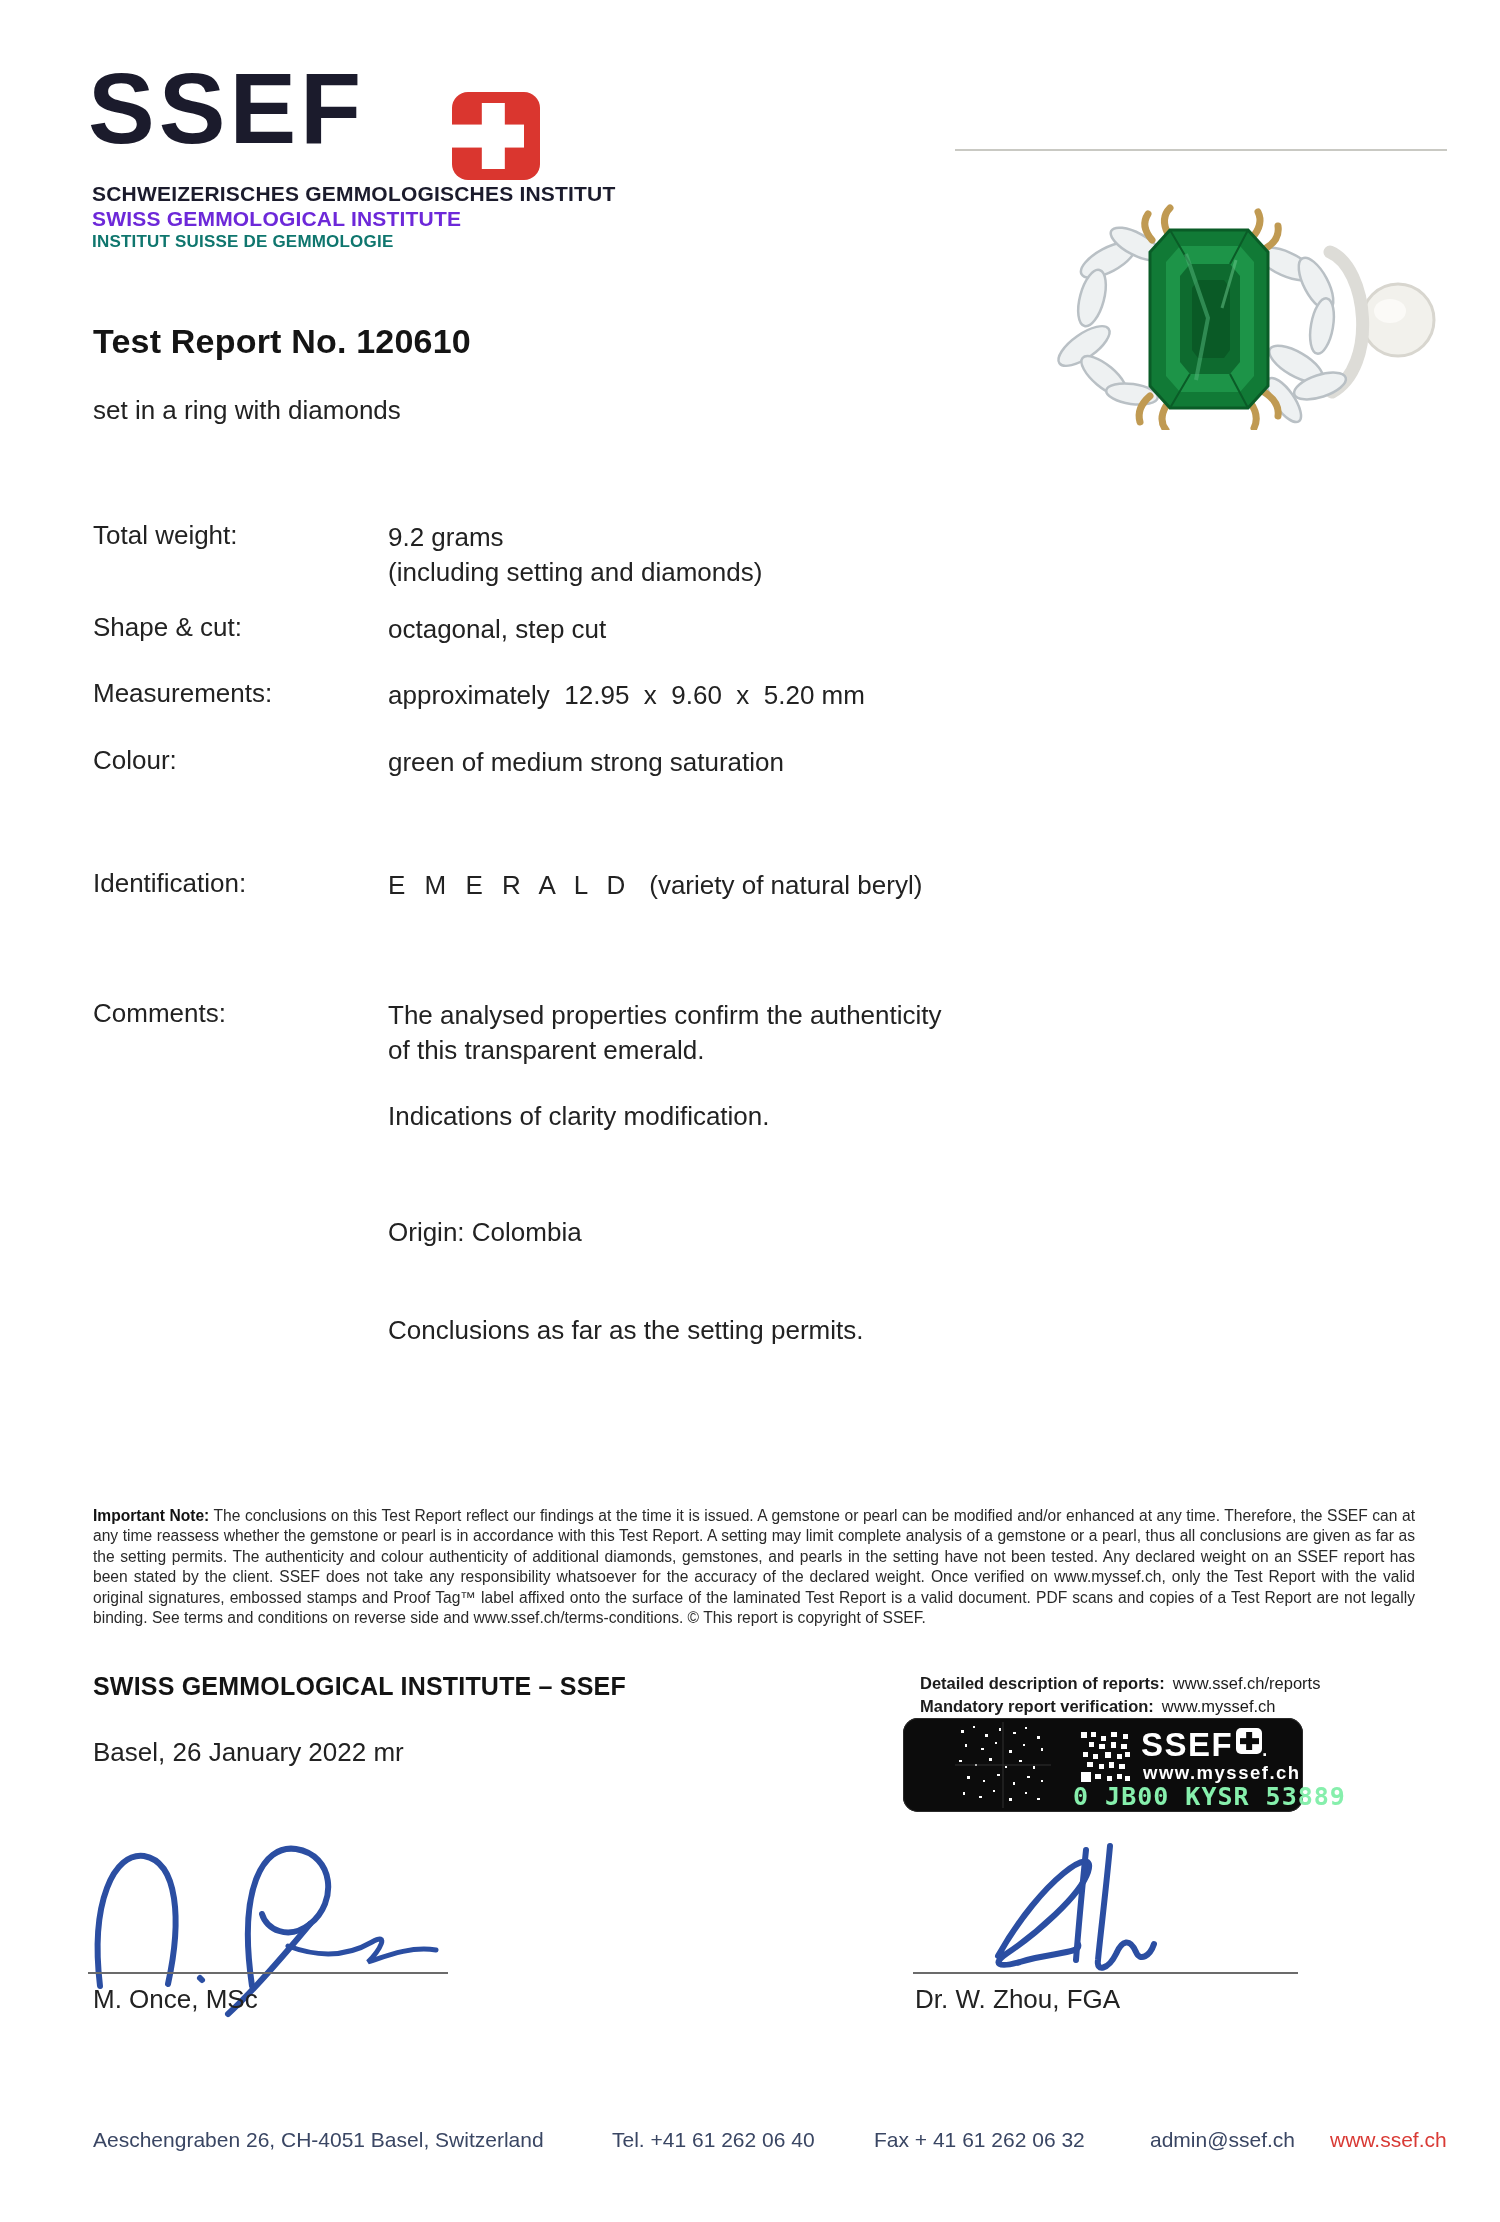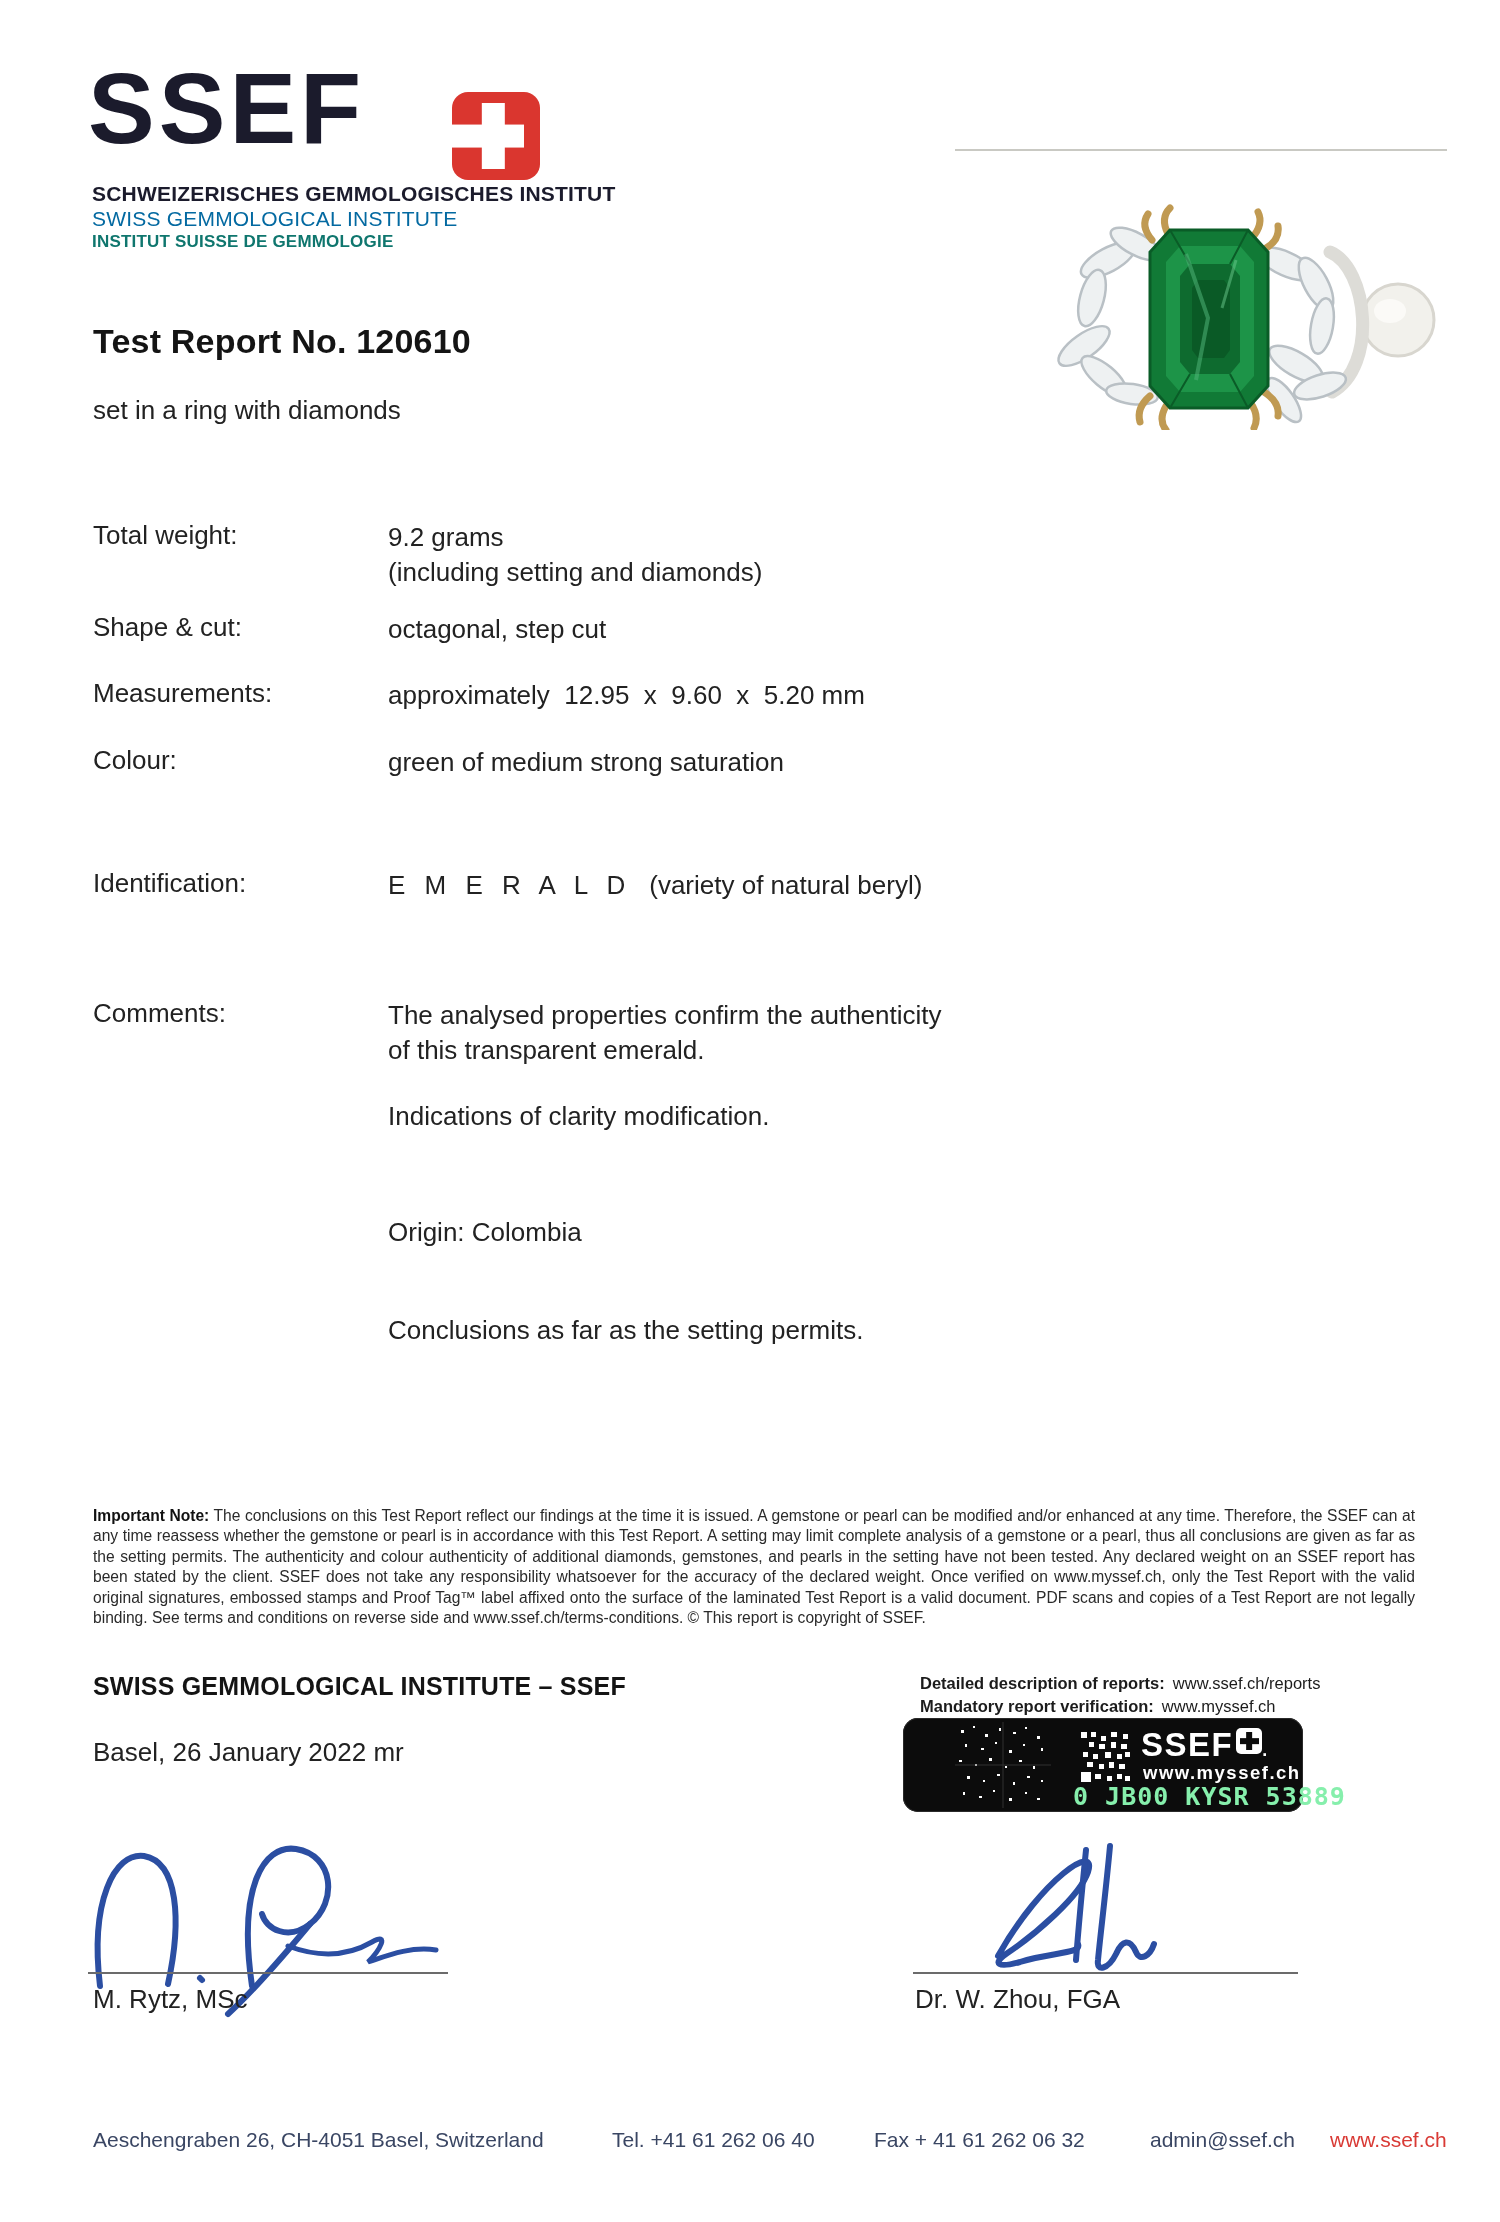--- a/index.html
+++ b/index.html
@@ -21,21 +21,21 @@
     font-size:100px;font-weight:700;letter-spacing:4px;
     color:#1b1b2c;line-height:1;
   }
   .logo-cross{
     left:452px;top:92px;width:88px;height:88px;
     background:#da362f;border-radius:16px;
   }
   .logo-cross .bar-v{position:absolute;left:50%;top:12%;width:26%;height:76%;transform:translateX(-62%);background:#ffffff;}
   .logo-cross .bar-h{position:absolute;top:50%;left:0%;width:82%;height:26%;transform:translateY(-50%);background:#ffffff;}
   .logo-sub1{left:92px;top:182px;font-size:21px;font-weight:600;color:#1b1b2c;letter-spacing:0.2px;}
-  .logo-sub2{left:92px;top:207px;font-size:21px;font-weight:400;color:#0369a1;letter-spacing:0.2px;}
+  .logo-sub2{left:92px;top:207px;font-size:21px;font-weight:700;color:#6d28d9;letter-spacing:0.2px;}
   .logo-sub3{left:92px;top:232px;font-size:17px;font-weight:600;color:#0f766e;letter-spacing:0.2px;}
 
   .topline{left:955px;top:149px;width:492px;height:2px;background:#c9c9c3;}
 
   .ring-photo{left:1000px;top:168px;width:440px;height:262px;}
 
   
   .title{left:93px;top:322px;font-size:34px;font-weight:700;color:#141414;letter-spacing:0.2px;}
   .intro{left:93px;top:392px;font-size:26px;line-height:36px;color:#222;}
 
@@ -309,21 +309,21 @@
   </svg>
   <svg class="abs sig" style="left:940px;top:1838px" width="300" height="140" viewBox="0 0 300 140">
     <g fill="none" stroke="#2b4ea2" stroke-width="6" stroke-linecap="round">
       <path d="M58,118 C102,40 158,4 148,34 C140,58 96,96 66,116 C52,126 58,130 80,124 C112,114 142,116 138,106"></path>
       <path d="M146,12 C142,52 138,96 136,122"></path>
       <path d="M170,8 C166,52 160,100 158,122 C156,134 168,132 176,116 C182,102 190,100 196,114 C200,124 210,118 214,106"></path>
     </g>
   </svg>
   <div class="abs sigline sigline-left"></div>
   <div class="abs sigline sigline-right"></div>
-  <div class="abs signame signame-left">M. Rytz, MSc</div>
+  <div class="abs signame signame-left">M. Once, MSc</div>
   <div class="abs signame signame-right">Dr. W. Zhou, FGA</div>
 
   <div class="abs footer f-address">Aeschengraben 26, CH-4051 Basel, Switzerland</div>
   <div class="abs footer f-tel">Tel. +41 61 262 06 40</div>
   <div class="abs footer f-fax">Fax + 41 61 262 06 32</div>
   <div class="abs footer f-email">admin@ssef.ch</div>
   <div class="abs footer f-web">www.ssef.ch</div>
 
 </div>
 

